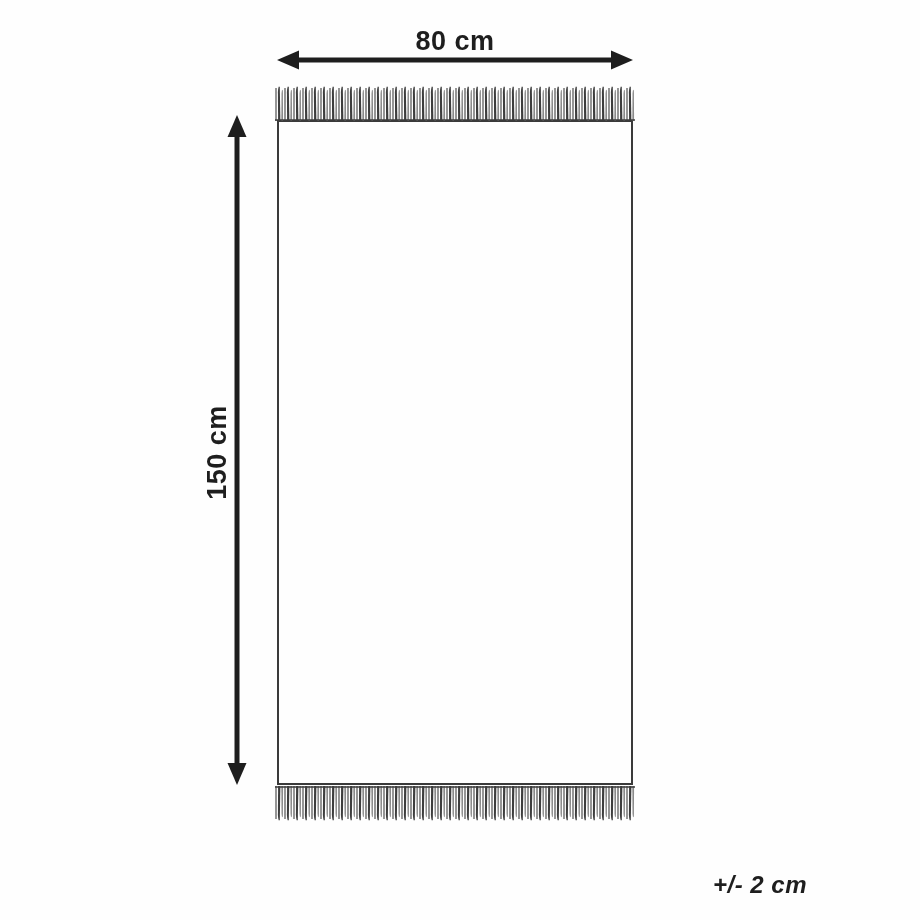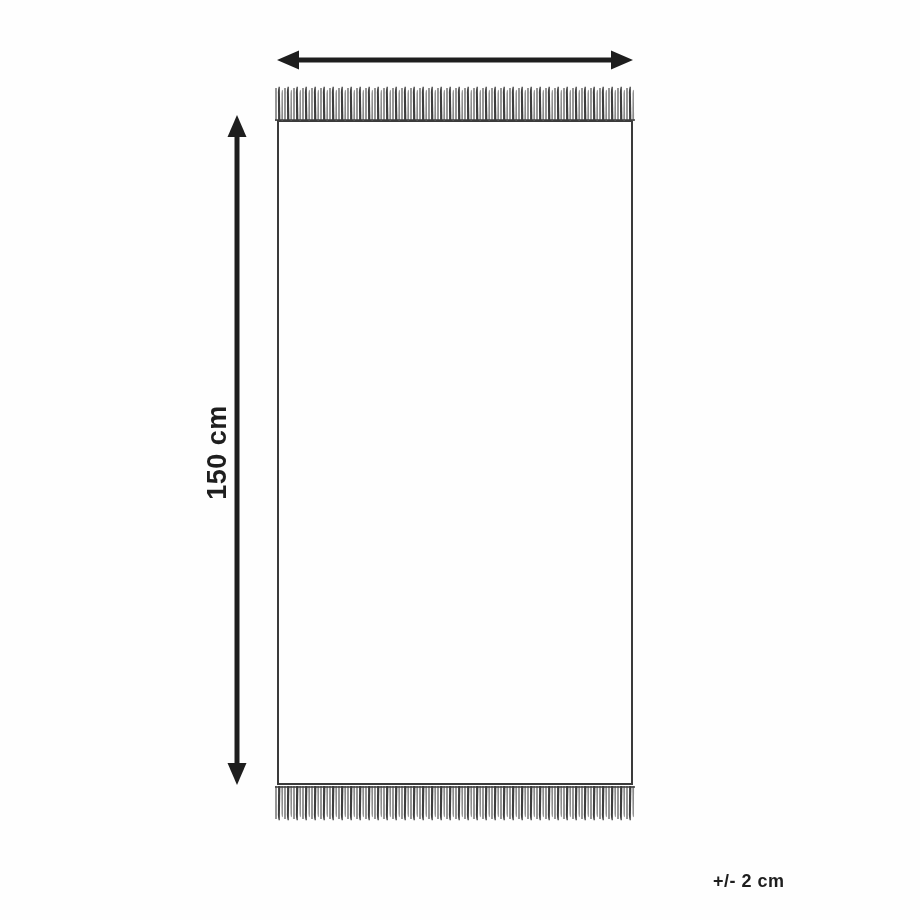--- a/index.html
+++ b/index.html
@@ -51,21 +51,22 @@
     text-align:center;
   }
   .height-label{
     left:97px; top:437px; width:240px;
     text-align:center;
     transform:rotate(-90deg);
     transform-origin:center center;
   }
   .tolerance-label{
     left:713px; top:871px;
-    font-size:18px;
+    font-size:24px;
+    font-style:italic;
   }
   svg{ display:block; }
 </style>
 </head>
 <body>
 
 <div class="canvas">
 
   <div class="rug-outline"></div>
 
@@ -91,18 +92,19 @@
     <polygon points="0,13 22,3.5 22,22.5" fill="var(--line-color)"></polygon>
     <polygon points="356,13 334,3.5 334,22.5" fill="var(--line-color)"></polygon>
   </svg>
 
   <svg class="dim-arrow dim-arrow-v" viewBox="0 0 26 670">
     <line x1="13" y1="17" x2="13" y2="653" stroke="var(--line-color)" stroke-width="5"></line>
     <polygon points="13,0 3.5,22 22.5,22" fill="var(--line-color)"></polygon>
     <polygon points="13,670 3.5,648 22.5,648" fill="var(--line-color)"></polygon>
   </svg>
 
+  <div class="dim-label width-label">80 cm</div>
 
   <div class="dim-label height-label">150 cm</div>
 
   <div class="dim-label tolerance-label">+/- 2 cm</div>
 
 </div>
 
 </body></html>

